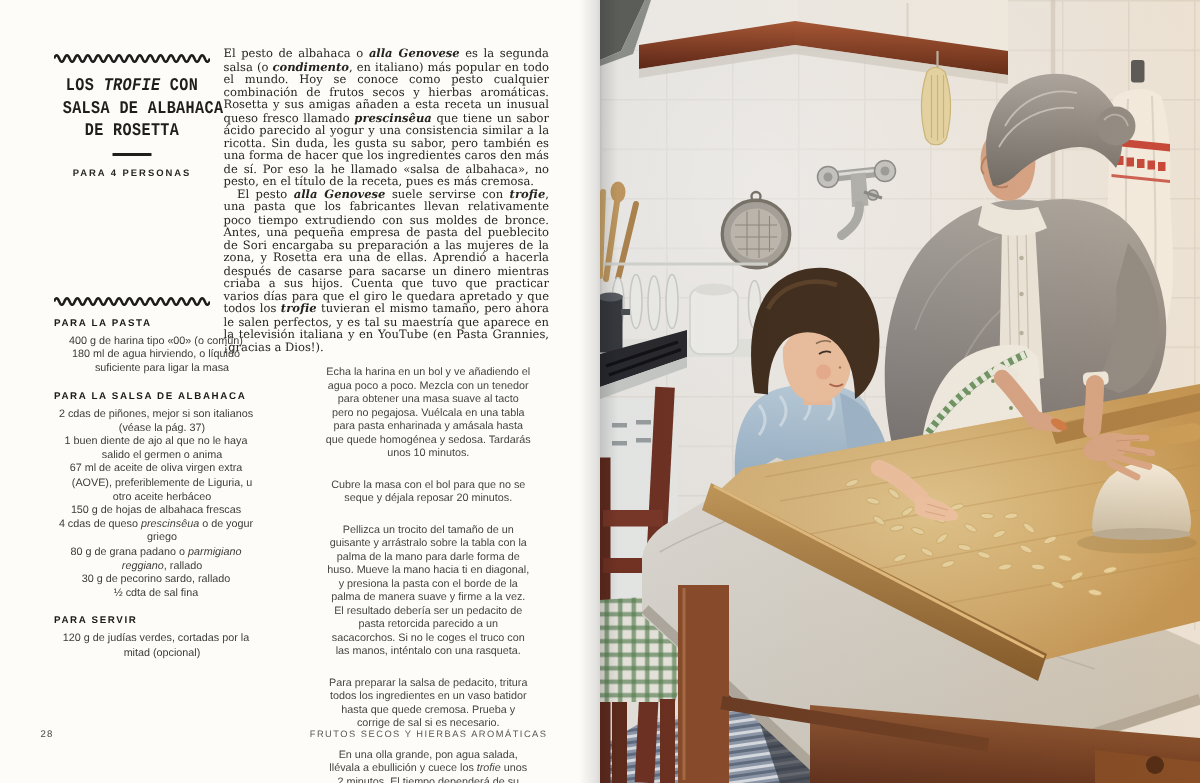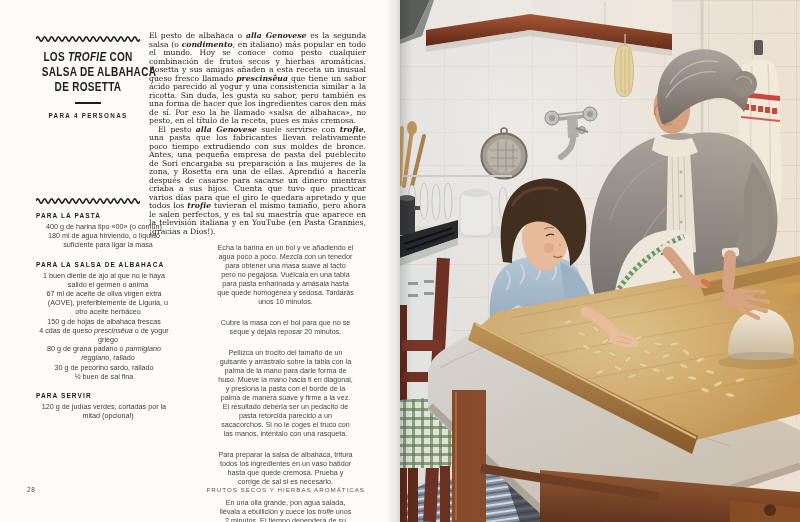--- a/index.html
+++ b/index.html
@@ -42,21 +42,21 @@
 
 <div class="spread">
 
   <div class="page-left">
 
     <svg class="orn" style="left:36px;top:34px;" width="104" height="8" viewBox="0 0 105 8">
       <path d="M0 5 Q1.75 0.5 3.5 5 T7 5 T10.5 5 T14 5 T17.5 5 T21 5 T24.5 5 T28 5 T31.5 5 T35 5 T38.5 5 T42 5 T45.5 5 T49 5 T52.5 5 T56 5 T59.5 5 T63 5 T66.5 5 T70 5 T73.5 5 T77 5 T80.5 5 T84 5 T87.5 5 T91 5 T94.5 5 T98 5 T101.5 5 T105 5" fill="none" stroke="#1e1d1b" stroke-width="1.7"></path>
     </svg>
 
     <div class="title-block">
-      <h1 style="margin:0;font-size:inherit;">
+      <h1 style="margin:0;font-size:inherit;font-family:Liberation Mono, monospace;">
           <div class="t-line">LOS <i>TROFIE</i> CON</div>
           <div class="t-line">SALSA DE ALBAHACA</div>
           <div class="t-line">DE ROSETTA</div>
         </h1>
       <div class="title-divider"></div>
       <div class="serving">PARA 4 PERSONAS</div>
     </div>
 
     <div class="intro">
         <p class="intro-p">El pesto de albahaca o <i>alla Genovese</i> es la segunda salsa (o <i>condimento</i>, en italiano) más popular en todo el mundo. Hoy se conoce como pesto cualquier combinación de frutos secos y hierbas aromáticas. Rosetta y sus amigas añaden a esta receta un inusual queso fresco llamado <i>prescinsêua</i> que tiene un sabor ácido parecido al yogur y una consistencia similar a la ricotta. Sin duda, les gusta su sabor, pero también es una forma de hacer que los ingredientes caros den más de sí. Por eso la he llamado «salsa de albahaca», no pesto, en el título de la receta, pues es más cremosa.</p>
@@ -65,36 +65,37 @@
 
     <svg class="orn" style="left:36px;top:196px;" width="104" height="8" viewBox="0 0 105 8">
       <path d="M0 5 Q1.75 0.5 3.5 5 T7 5 T10.5 5 T14 5 T17.5 5 T21 5 T24.5 5 T28 5 T31.5 5 T35 5 T38.5 5 T42 5 T45.5 5 T49 5 T52.5 5 T56 5 T59.5 5 T63 5 T66.5 5 T70 5 T73.5 5 T77 5 T80.5 5 T84 5 T87.5 5 T91 5 T94.5 5 T98 5 T101.5 5 T105 5" fill="none" stroke="#1e1d1b" stroke-width="1.7"></path>
     </svg>
 
     <div class="ingredients">
         <div class="ing-head">PARA LA PASTA</div>
         <div class="ing-item">400 g de harina tipo «00» (o común)</div>
         <div class="ing-item">180 ml de agua hirviendo, o líquido suficiente para ligar la masa</div>
         <div class="ing-head">PARA LA SALSA DE ALBAHACA</div>
+        <div class="ing-item">2 cdas de piñones, mejor si son italianos (véase la pág. 37)</div>
         <div class="ing-item">1 buen diente de ajo al que no le haya salido el germen o anima</div>
         <div class="ing-item">67 ml de aceite de oliva virgen extra (AOVE), preferiblemente de Liguria, u otro aceite herbáceo</div>
         <div class="ing-item">150 g de hojas de albahaca frescas</div>
         <div class="ing-item">4 cdas de queso <i>prescinsêua</i> o de yogur griego</div>
         <div class="ing-item">80 g de grana padano o <i>parmigiano reggiano</i>, rallado</div>
         <div class="ing-item">30 g de pecorino sardo, rallado</div>
-        <div class="ing-item">½ buen de sal fina</div>
+        <div class="ing-item">½ cdta de sal fina</div>
         <div class="ing-head">PARA SERVIR</div>
         <div class="ing-item">120 g de judías verdes, cortadas por la mitad (opcional)</div>
       </div>
 
     <div class="method">
         <p class="method-p">Echa la harina en un bol y ve añadiendo el agua poco a poco. Mezcla con un tenedor para obtener una masa suave al tacto pero no pegajosa. Vuélcala en una tabla para pasta enharinada y amásala hasta que quede homogénea y sedosa. Tardarás unos 10 minutos.</p>
         <p class="method-p">Cubre la masa con el bol para que no se seque y déjala reposar 20 minutos.</p>
         <p class="method-p">Pellizca un trocito del tamaño de un guisante y arrástralo sobre la tabla con la palma de la mano para darle forma de huso. Mueve la mano hacia ti en diagonal, y presiona la pasta con el borde de la palma de manera suave y firme a la vez. El resultado debería ser un pedacito de pasta retorcida parecido a un sacacorchos. Si no le coges el truco con las manos, inténtalo con una rasqueta.</p>
-        <p class="method-p">Para preparar la salsa de albahaca, tritura todos los ingredientes en un vaso batidor hasta que quede cremosa. Prueba y corrige de sal si es necesario.</p>
+        <p class="method-p">Para preparar la salsa de pedacito, tritura todos los ingredientes en un vaso batidor hasta que quede cremosa. Prueba y corrige de sal si es necesario.</p>
         <p class="method-p">En una olla grande, pon agua salada, llévala a ebullición y cuece los <i>trofie</i> unos 2 minutos. El tiempo dependerá de su tamaño; prueba uno para ver si están cocidos. Cuando la pasta esté lista, sácala con un colador o una espumadera y ponla en un bol o una fuente grande. Si vas a agregar las judías verdes, échalas al agua caliente, escáldalas 3 minutos y añádelas a la pasta. Mézclalo todo con la salsa de albahaca. No hay que añadir más queso.</p>
       </div>
 
     <div class="pagenum">28</div>
     <div class="chapter">FRUTOS SECOS Y HIERBAS AROMÁTICAS</div>
   </div>
 
   <div class="page-right">
     <svg width="400" height="522" viewBox="0 0 400 522">
       <defs>

